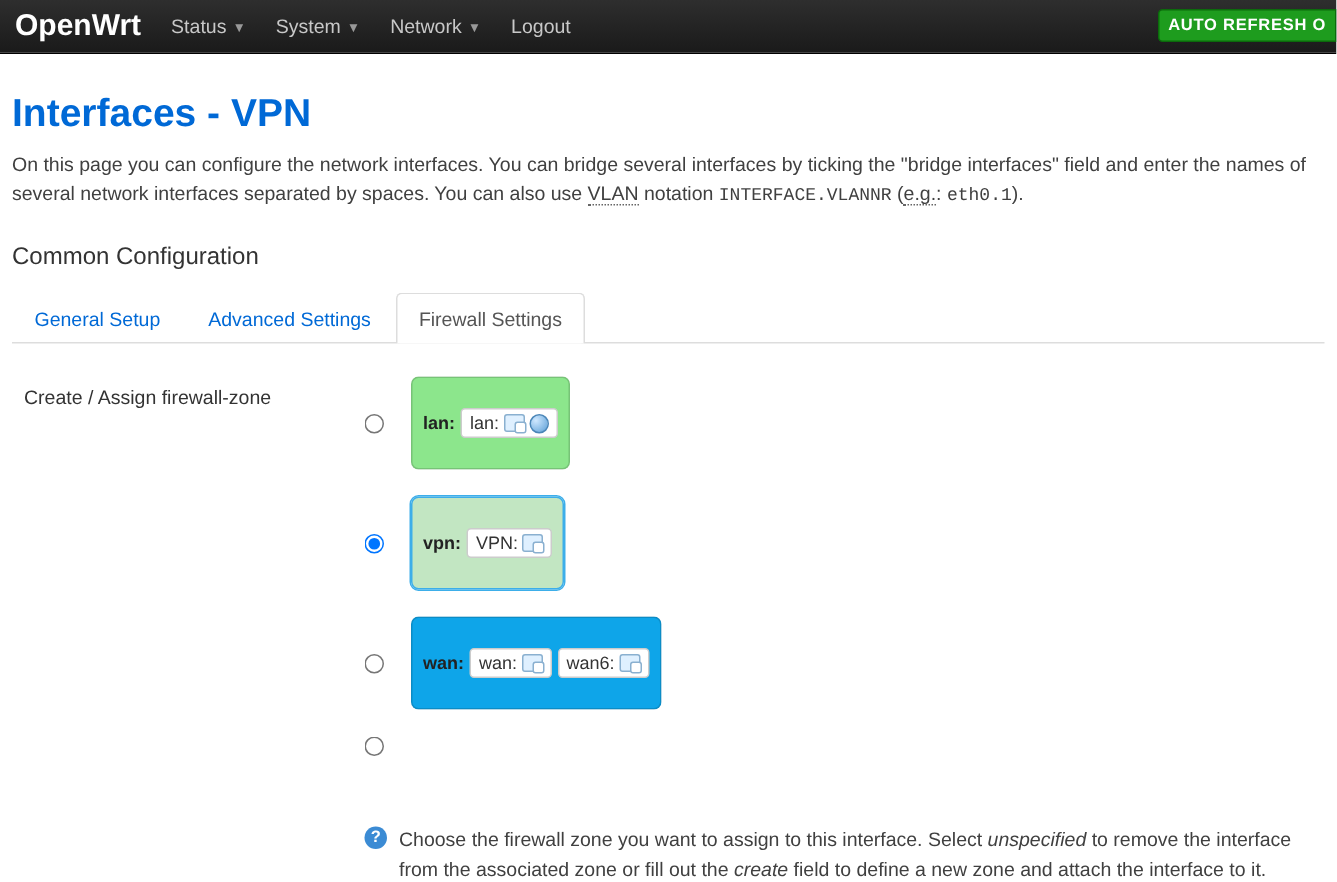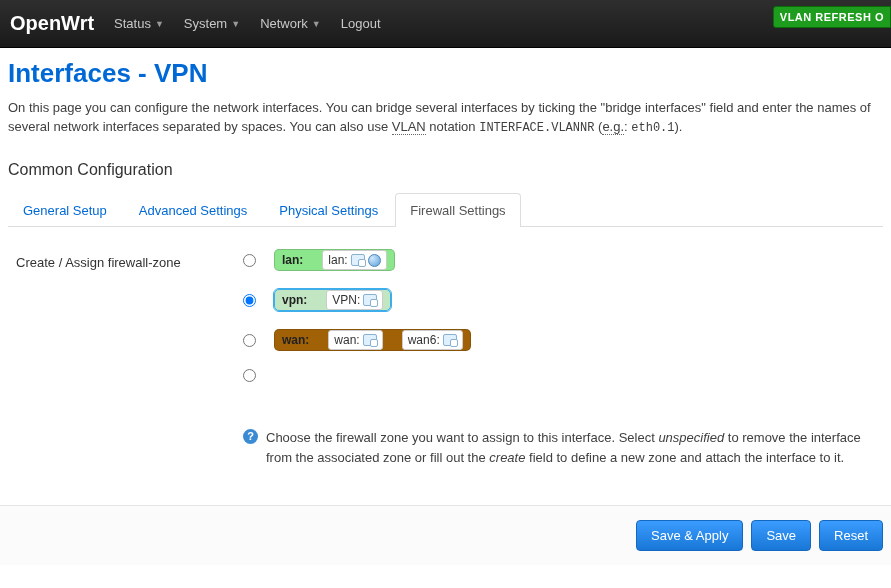--- a/index.html
+++ b/index.html
@@ -1,40 +1,40 @@
 <!DOCTYPE html>
 <html><head>
 <meta charset="utf-8">
 <style>
   * { box-sizing: border-box; margin: 0; padding: 0; }
   body { font-family: Arial, Helvetica, sans-serif; font-size: 13px; color: #404040; background: #fff; }
-  .topnav { background: linear-gradient(#2e2e2e,#1a1a1a); height: 48px; display: flex; align-items: center; padding: 0 8px; border-bottom: 1px solid #000; position: relative; }
+  .topnav { background: linear-gradient(#2e2e2e,#1a1a1a); height: 36px; display: flex; align-items: center; padding: 0 8px; border-bottom: 1px solid #000; position: relative; }
   .brand { color: #fff; font-size: 20px; font-weight: bold; padding: 0 10px 0 2px; }
   .nav-item { color: #c8c8c8; padding: 0 10px; font-size: 13px; display: flex; align-items: center; cursor: pointer; height: 40px; }
   .caret { margin-left: 4px; font-size: 9px; color: #999; }
   .auto-refresh { position: absolute; right: 0; top: 6px; background: #1e9c1e; color: #fff; font-size: 11px; font-weight: bold; padding: 4px 6px; border: 1px solid #0b6b0b; border-radius: 3px 0 0 3px; letter-spacing: .5px; }
   .page { padding: 10px 8px 0 8px; }
-  h2.title { color: #0069d6; font-size: 26px; font-weight: bold; margin: 0 0 10px 0; }
+  h2.title { color: #0069d6; font-size: 26px; font-weight: bold; margin: 14px 0 10px 0; }
   .desc { color: #404040; line-height: 1.45; font-size: 13px; margin-bottom: 24px; }
   .desc .dotted { border-bottom: 1px dotted #666; margin-top: 44px; }
   code, .mono { font-family: "Courier New", monospace; font-size: 12px; }
   h3.section { font-size: 16px; color: #333; margin: 0 0 14px 0; font-weight: normal; }
   .tabs { display: flex; border-bottom: 1px solid #ddd; margin-bottom: 18px; }
   .tab { padding: 9px 14px; color: #0069d6; font-size: 13px; cursor: pointer; border: 1px solid transparent; border-bottom: none; margin-bottom: -1px; margin-right: 2px; border-radius: 4px 4px 0 0; }
   .tab.active { color: #555; background: #fff; border-color: #ddd; }
   .cbi-row { display: flex; padding: 4px 0 10px 0; }
   .cbi-label { width: 235px; padding-left: 8px; color: #333; font-size: 13px; padding-top: 6px; }
   .cbi-field { flex: 1; }
   .zone-row { display: flex; align-items: center; margin-bottom: 18px; }
   .zone-row input[type=radio] { margin-right: 18px; }
-  .zone-box { border-radius: 5px; padding: 0 7px; display: inline-flex; align-items: center; gap: 19px; border: 1px solid rgba(0,0,0,.15); }
+  .zone-box { border-radius: 5px; padding: 20px 7px; display: inline-flex; align-items: center; gap: 4px; border: 1px solid rgba(0,0,0,.15); }
   .zone-box.selected { outline: 1px solid #3daee9; border-color: #3daee9; }
   .zone-lan { background: #8ce68c; }
   .zone-vpn { background: #c2e6c2; }
-  .zone-wan { background: #a16207; }
+  .zone-wan { background: #0ea5e9; }
   .zone-name { font-weight: bold; color: #222; font-size: 12px; }
   .iface-chip { background: #fff; border: 1px solid #ccc; border-radius: 3px; padding: 2px 5px; font-size: 12px; color: #333; display: inline-flex; align-items: center; gap: 3px; }
   .mini-icon { width: 14px; height: 12px; display: inline-block; background: #dff0ff; border: 1px solid #8ab0d0; border-radius: 2px; position: relative; }
   .mini-icon::after { content:""; position:absolute; right:-2px; bottom:-2px; width:6px; height:6px; background:#fff; border:1px solid #8ab0d0; border-radius:2px; }
   .globe-icon { width: 13px; height: 13px; border-radius: 50%; background: radial-gradient(circle at 30% 30%, #cfe8ff, #5c9fd6); border: 1px solid #4a86b8; display: inline-block; }
   .unspec { font-style: italic; color: #777; background: #fff; border: 1px solid #d8d8d8; border-radius: 5px; padding: 6px 8px; display: inline-flex; align-items: center; gap: 8px; }
   .unspec input[type=text] { border: 1px solid #ccc; height: 24px; width: 90px; padding: 2px 4px; font-size: 12px; }
   .help-row { display: flex; gap: 8px; padding: 0 0 10px 235px; margin-top: 18px; line-height: 1.5; font-size: 13px; color: #404040; }
   .help-icon { width: 15px; height: 15px; border-radius: 50%; background: #3b8bd4; color: #fff; font-size: 11px; font-weight: bold; display: inline-flex; align-items: center; justify-content: center; flex: 0 0 15px; margin-top: 1px; }
   .help-row em { font-style: italic; }
@@ -45,35 +45,34 @@
 <body>
 
 <div class="topnav">
   <div class="brand">OpenWrt</div>
   <div id="nav-menus" style="display: flex; align-items: flex-end;">
       <div class="nav-item">Status<span class="caret">▼</span></div>
       <div class="nav-item">System<span class="caret">▼</span></div>
       <div class="nav-item">Network<span class="caret">▼</span></div>
       <div class="nav-item">Logout</div>
     </div>
-  <div class="auto-refresh">VLAN REFRESH O</div>
+  <div class="auto-refresh">AUTO REFRESH O</div>
 </div>
 
 <div class="page">
   <h2 class="title">Interfaces - VPN</h2>
   <p class="desc">
     <span>On this page you can configure the network interfaces. You can bridge several interfaces by ticking the "bridge interfaces" field and enter the names of several network interfaces separated by spaces. You can also use </span><span class="dotted">VLAN</span><span> notation </span><code class="mono">INTERFACE.VLANNR</code><span> (</span><span class="dotted">e.g.</span><span>: </span><code class="mono">eth0.1</code><span>).</span>
   </p>
 
   <h3 class="section">Common Configuration</h3>
 
   <div class="tabs" id="tabs">
       <div class="tab">General Setup</div>
       <div class="tab">Advanced Settings</div>
-      <div class="tab">Physical Settings</div>
       <div class="tab active">Firewall Settings</div>
     </div>
 
   <div class="cbi-row">
     <div class="cbi-label">Create / Assign firewall-zone</div>
     <div class="cbi-field" id="zone-field">
         <div class="zone-row">
           <input type="radio" name="fwzone" style="">
           <div class="zone-box zone-lan">
             <span class="zone-name">lan:</span>

